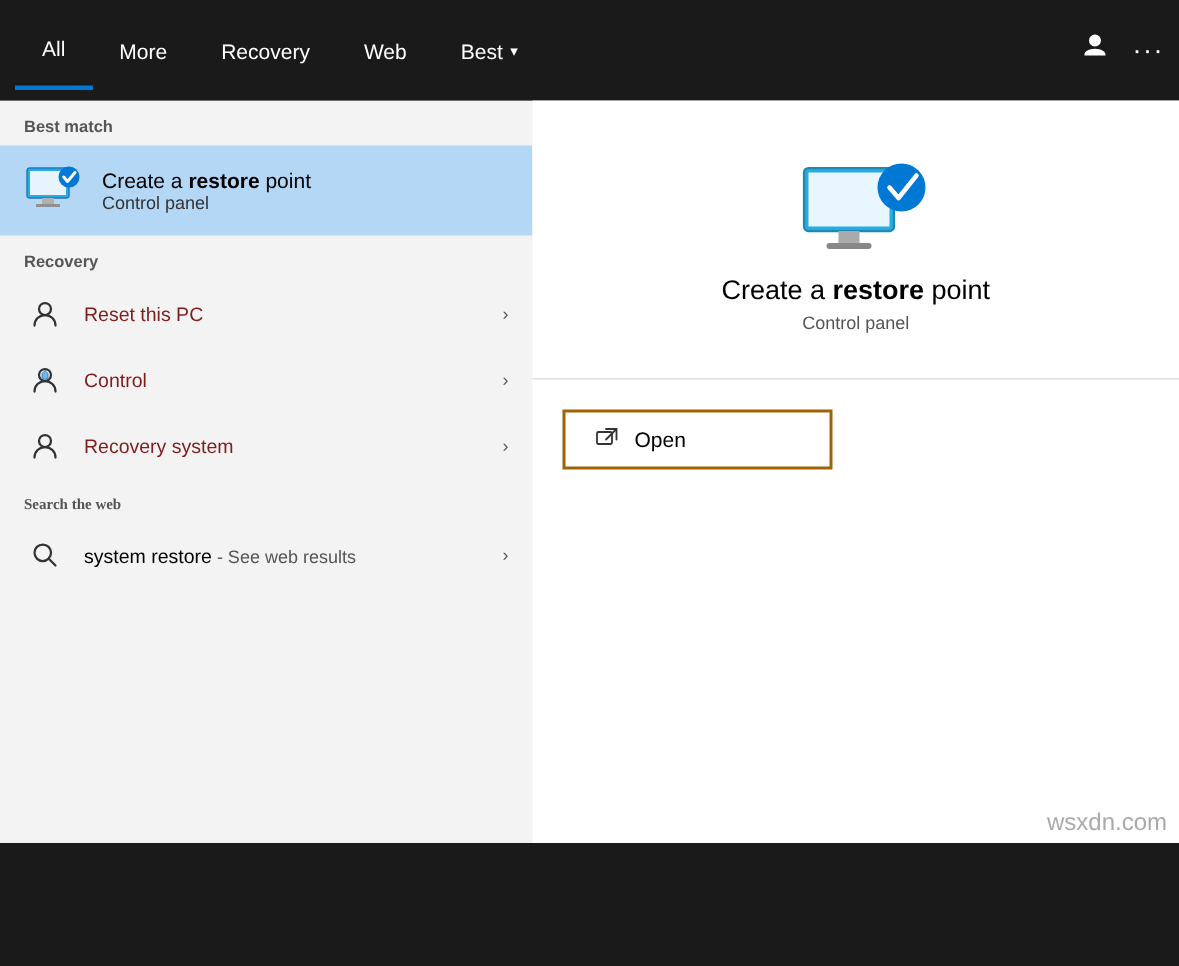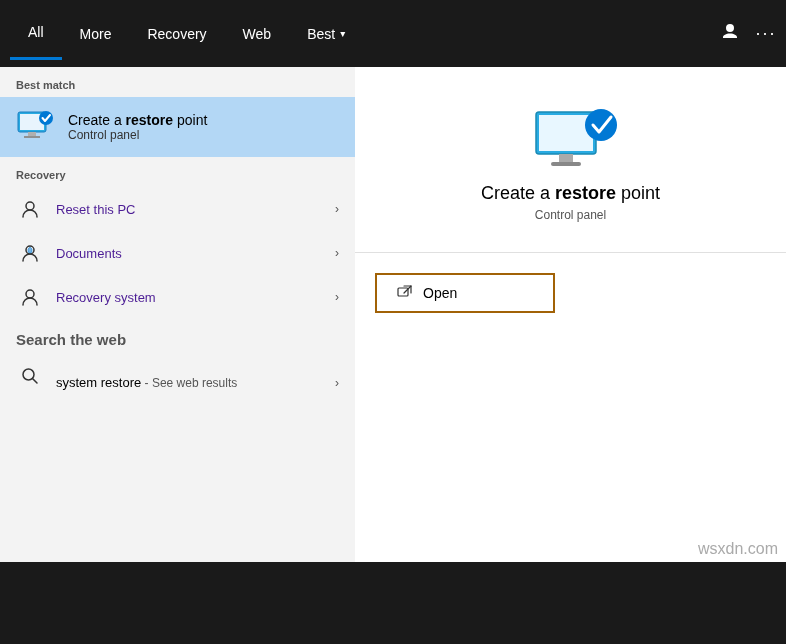--- a/index.html
+++ b/index.html
@@ -123,38 +123,39 @@
       width: 28px;
       height: 28px;
       margin-right: 12px;
       display: flex;
       align-items: center;
       justify-content: center;
       flex-shrink: 0;
     }
     .settings-item-label {
       font-size: 13px;
-      color: #4c1d95;
+      color: #7f1d1d;
       flex: 1;
     }
     .settings-item-arrow {
       color: #555;
       font-size: 12px;
     }
 
     
     .web-section-label {
-      font-size: 15px;
+      font-size: 10px;
       font-weight: 600;
       color: #555;
       padding: 12px 16px 6px 16px;
+      font-family: Liberation Serif, serif;
     }
     .web-search-item {
       display: flex;
-      align-items: flex-end;
+      align-items: center;
       padding: 8px 16px;
       cursor: pointer;
     }
     .web-search-icon {
       width: 28px;
       height: 28px;
       margin-right: 12px;
       display: flex;
       align-items: center;
       justify-content: center;
@@ -318,21 +319,21 @@
 
     <div class="settings-item">
       <div class="settings-item-icon">
         <svg width="20" height="20" viewBox="0 0 20 20" fill="none">
           <circle cx="10" cy="7" r="4" stroke="#333" stroke-width="1.5"></circle>
           <path d="M3 18c0-3.866 3.134-7 7-7s7 3.134 7 7" stroke="#333" stroke-width="1.5" stroke-linecap="round"></path>
 
           <path d="M8 6 L10 4 L12 6 L12 9 Q10 11 8 9 Z" fill="rgba(0,120,212,0.5)" stroke="#0078d4" stroke-width="0.5"></path>
         </svg>
       </div>
-      <span class="settings-item-label">Documents</span>
+      <span class="settings-item-label">Control</span>
       <span class="settings-item-arrow">›</span>
     </div>
 
     <div class="settings-item">
       <div class="settings-item-icon">
         <svg width="20" height="20" viewBox="0 0 20 20" fill="none">
           <circle cx="10" cy="7" r="4" stroke="#333" stroke-width="1.5"></circle>
           <path d="M3 18c0-3.866 3.134-7 7-7s7 3.134 7 7" stroke="#333" stroke-width="1.5" stroke-linecap="round"></path>
         </svg>
       </div>

